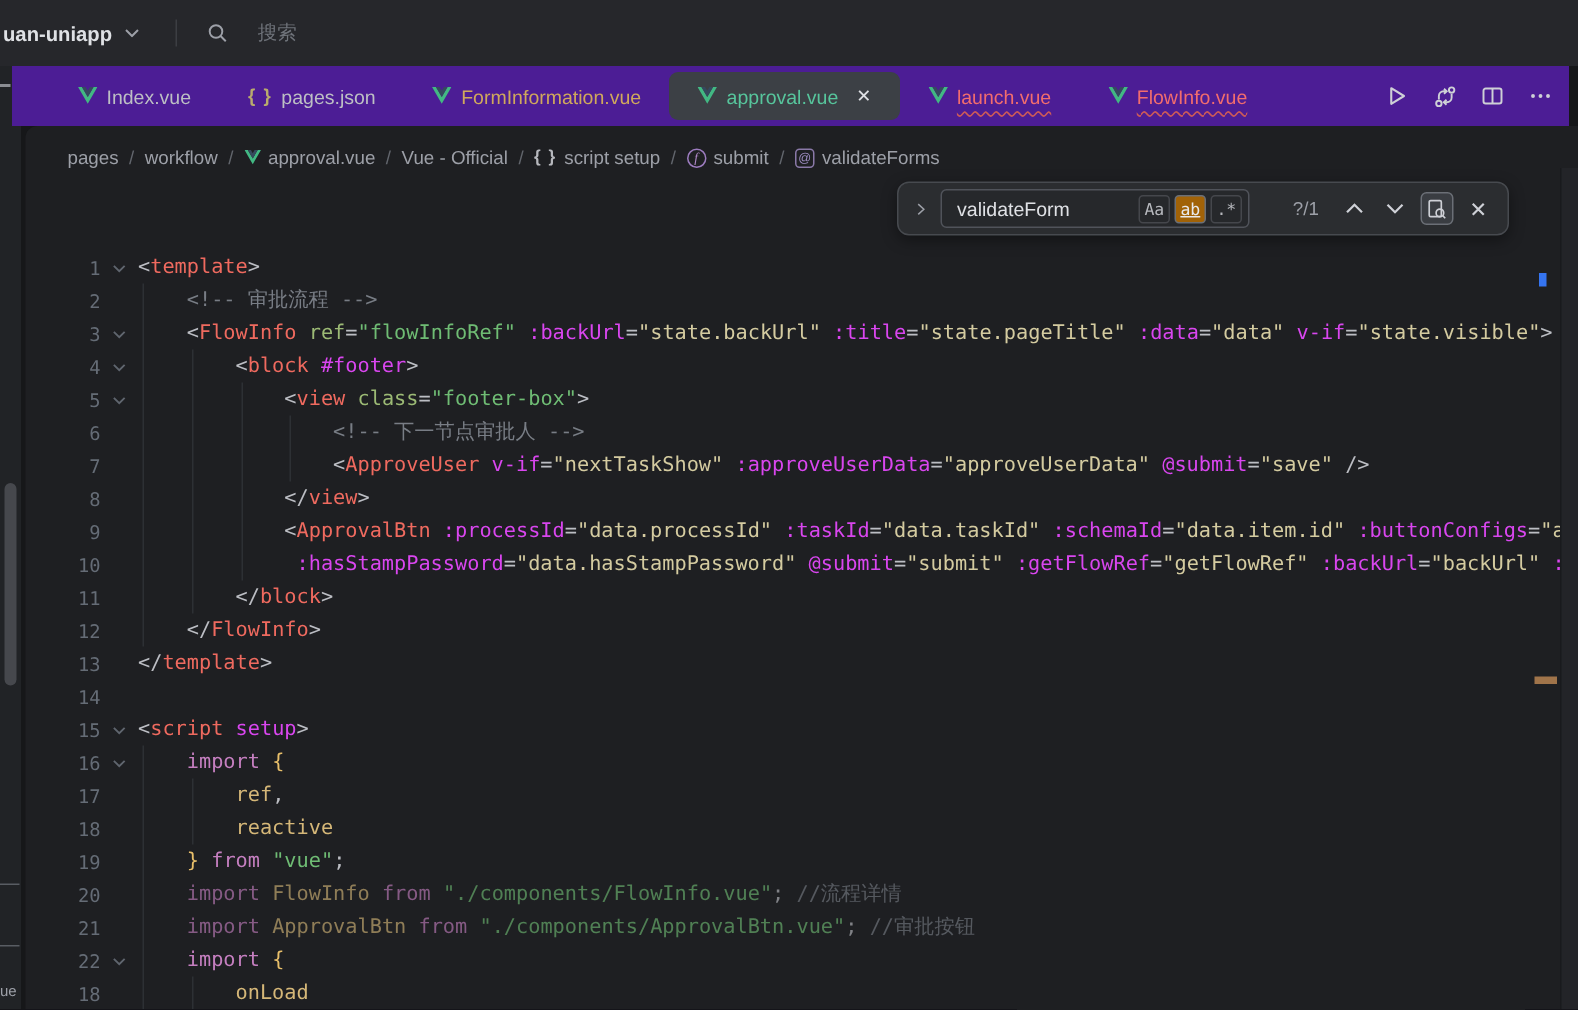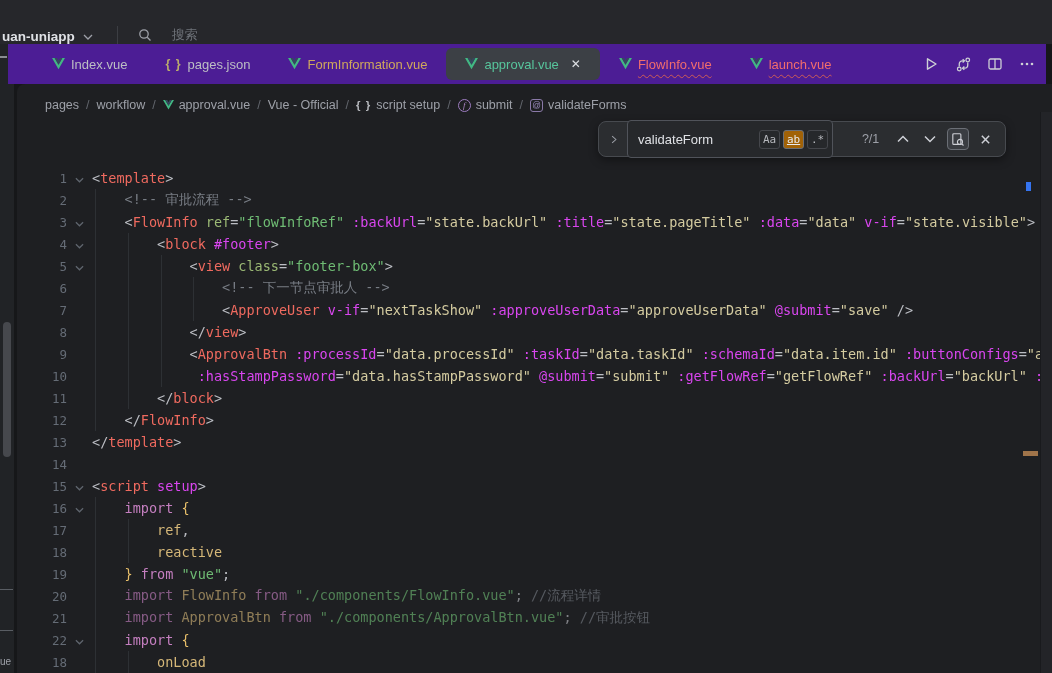--- a/index.html
+++ b/index.html
@@ -2,21 +2,21 @@
 <html><head>
 <meta charset="utf-8">
 <style>
   html,body{margin:0;padding:0;background:#131316;}
   *{box-sizing:border-box;}
   .screen{position:relative;width:1052px;height:673px;overflow:hidden;background:#161719;
     font-family:"Liberation Sans",sans-serif;color:#bcbec4;}
 
   
   .titlebar{position:absolute;left:0;top:0;width:1052px;height:44px;background:#26272b;
-    display:flex;align-items:flex-end;}
+    display:flex;align-items:center;}
   .proj{display:flex;align-items:center;gap:8px;margin-left:2px;cursor:pointer;}
   .proj-name{font-size:13.5px;font-weight:700;color:#dfe1e5;}
   .tb-divider{width:1px;height:18px;background:#3c3e43;margin-left:24px;}
   .tb-search{display:flex;align-items:center;gap:20px;margin-left:20px;color:#6f737a;}
   .tb-search-label{font-size:13px;color:#6f737a;}
 
   
   .sliver{position:absolute;left:0;top:44px;width:14px;height:629px;background:#212326;}
   .sliver-dash{position:absolute;left:0;top:12px;width:7px;height:2px;background:#8a8d92;}
   .sliver-thumb{position:absolute;left:3px;top:278px;width:8px;height:135px;border-radius:4px;background:#46484d;}
@@ -65,21 +65,21 @@
   .tok-i{color:#d5b778;}
   .guide{position:absolute;width:1px;background:#2d3034;}
   .mark-blue{position:absolute;left:1009px;top:15px;width:5px;height:9px;background:#3574f0;}
   .mark-orange{position:absolute;left:1006px;top:284px;width:15px;height:5px;background:#a0744a;}
   .stripe{position:absolute;right:0;top:28px;width:12px;height:561px;background:#232428;border-left:1px solid #191a1d;}
 
   
   .searchpanel{position:absolute;left:598px;top:121px;width:408px;height:36px;background:#2b2d30;
     border:1px solid #474a4f;border-radius:8px;display:flex;align-items:center;padding:0 10px;gap:8px;
     box-shadow:0 3px 10px rgba(0,0,0,.4);z-index:5;}
-  .sp-input{flex:none;width:206px;height:38px;background:#26282b;border:1px solid #50535a;border-radius:4px;
+  .sp-input{flex:none;width:206px;height:26px;background:#26282b;border:1px solid #50535a;border-radius:4px;
     display:flex;align-items:center;padding:0 4px 0 10px;gap:3px;}
   .sp-query{flex:1;font-size:13px;color:#dfe1e5;white-space:nowrap;overflow:hidden;}
   .sp-toggle{height:19px;min-width:21px;padding:0 2px;border:1px solid #45474c;border-radius:3px;
     color:#b6b8bd;font-size:11px;display:flex;align-items:center;justify-content:center;cursor:pointer;
     font-family:"DejaVu Sans Mono",monospace;}
   .sp-toggle.on{background:#a16207;border-color:#6b6f76;color:#e8eaed;text-decoration:underline;}
   .sp-counter{font-size:12.5px;color:#9da0a8;margin-left:14px;width:34px;text-align:center;}
   .sp-btn{width:20px;height:20px;display:flex;align-items:center;justify-content:center;cursor:pointer;}
   .sp-btn.boxed{border:1px solid #6b6f76;border-radius:4px;background:#3a3d42;width:24px;height:22px;}
 </style>
@@ -139,28 +139,28 @@
             <path fill="#35495e" d="M3.2 0h3L8 3.2 9.8 0h3L8 8.3z"></path>
           </svg>
           <span class="lbl">approval.vue</span>
           <span class="close">✕</span>
         </div>
         <div class="tab error">
           <svg width="13" height="11.31" viewBox="0 0 16 14">
             <path fill="#42b883" d="M0 0h3.2L8 8.3 12.8 0H16L8 13.8z"></path>
             <path fill="#35495e" d="M3.2 0h3L8 3.2 9.8 0h3L8 8.3z"></path>
           </svg>
-          <span class="lbl">FlowInfo.vue</span>
+          <span class="lbl">launch.vue</span>
         </div>
         <div class="tab error">
           <svg width="13" height="11.31" viewBox="0 0 16 14">
             <path fill="#42b883" d="M0 0h3.2L8 8.3 12.8 0H16L8 13.8z"></path>
             <path fill="#35495e" d="M3.2 0h3L8 3.2 9.8 0h3L8 8.3z"></path>
           </svg>
-          <span class="lbl">launch.vue</span>
+          <span class="lbl">FlowInfo.vue</span>
         </div>
       </div>
     </div>
 
   <div class="actions">
     <div class="act">
       <svg width="16" height="16" viewBox="0 0 16 16">
           <path d="M4.5 2.8 L13 8 L4.5 13.2 Z" fill="none" stroke="#ced0d6" stroke-width="1.4" stroke-linejoin="round"></path>
         </svg>
     </div>

